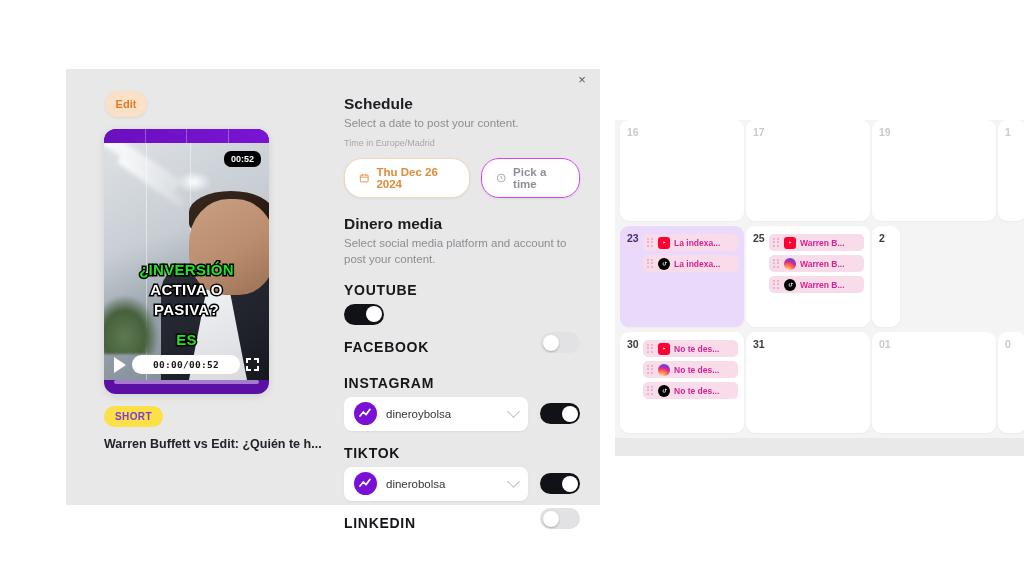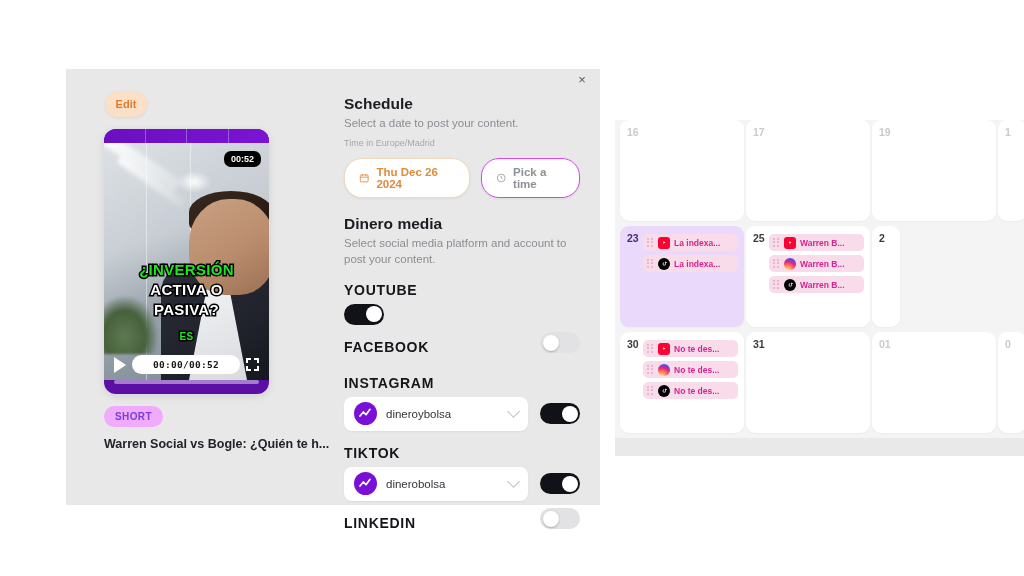--- a/index.html
+++ b/index.html
@@ -118,21 +118,21 @@
     text-align:center;
   }
 
   .cap { position:absolute; left:0; right:0; text-align:center; font-weight:900;
          font-family:"Liberation Sans", sans-serif; letter-spacing:.3px; }
   .cap-green { color:#1fe61f; -webkit-text-stroke:3px #000; paint-order: stroke fill; }
   .cap-white { color:#fff; -webkit-text-stroke:3px #000; paint-order: stroke fill; }
   .cap1 { top:118px; font-size:15px; }
   .cap2 { top:138px; font-size:15px; }
   .cap3 { top:158px; font-size:15px; }
-  .cap4 { top:188px; font-size:10px; }
+  .cap4 { top:188px; font-size:15px; }
 
   .video-controls {
     position:absolute; left:0; right:0; bottom:20px;
     display:flex; align-items:center; gap:6px; padding:0 10px;
   }
   .play-tri {
     width:0;height:0;border-left:12px solid #fff;
     border-top:8px solid transparent;border-bottom:8px solid transparent;
     cursor:pointer;
   }
@@ -150,21 +150,21 @@
   .fs-icon i:nth-child(4){right:0;bottom:0;border-left:none;border-top:none;}
 
   .seek {
     position:absolute; left:10px; right:10px; bottom:10px; height:4px;
     background:rgba(255,255,255,.45); border-radius:2px; cursor:pointer;
   }
 
   .short-badge {
     margin-top:12px; margin-left:5px;
     display:inline-flex; align-items:center; justify-content:center;
-    background:#f0abfc; color:#7a3fd4; font-size:10px; font-weight:bold;
+    background:#fde047; color:#7a3fd4; font-size:10px; font-weight:bold;
     padding:5px 11px; border-radius:12px; letter-spacing:.4px;
   }
   .video-title {
     margin-top:10px; margin-left:5px;
     font-size:12.5px; font-weight:bold; color:#22232a;
     white-space:nowrap; width:245px; overflow:hidden;
   }
 
   
   .right-pane { flex:1; padding:26px 20px 0 8px; }
@@ -300,21 +300,21 @@
               <i></i>
               <i></i>
               <i></i>
               <i></i>
             </div>
         </div>
         <div class="seek"></div>
       </div>
 
       <div><span class="short-badge">SHORT</span></div>
-      <div class="video-title">Warren Social vs Bogle: ¿Quién te h...</div>
+      <div class="video-title">Warren Buffett vs Edit: ¿Quién te h...</div>
     </div>
 
     <div class="right-pane">
       <div class="sec-title">Schedule</div>
       <div class="sec-sub">Select a date to post your content.</div>
       <div class="tz">Time in Europe/Madrid</div>
 
       <div class="pill-row">
         <div class="pill date">
           <svg width="12" height="12" viewBox="0 0 24 24" fill="none" stroke="#e08b3a" stroke-width="2">

